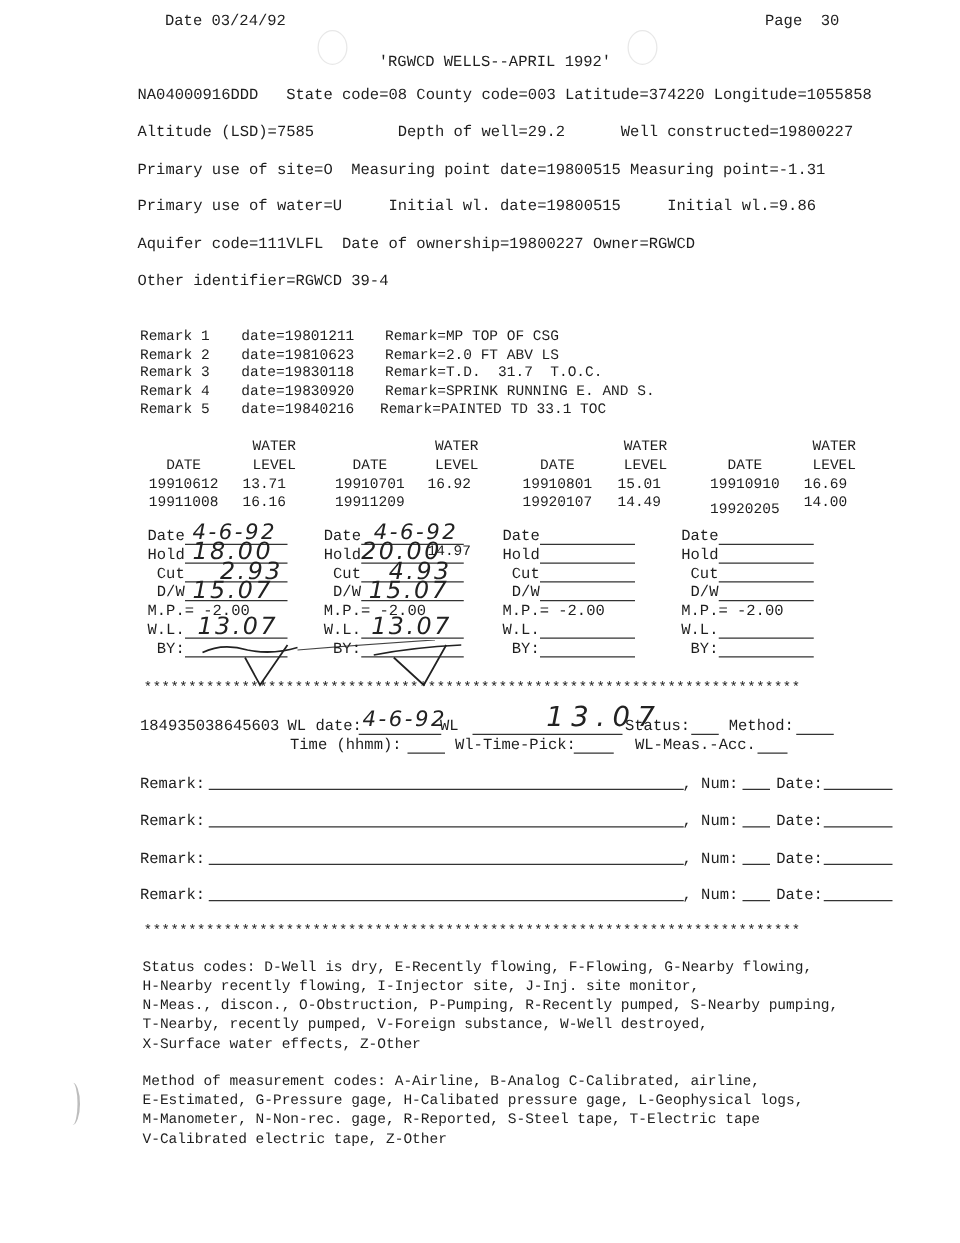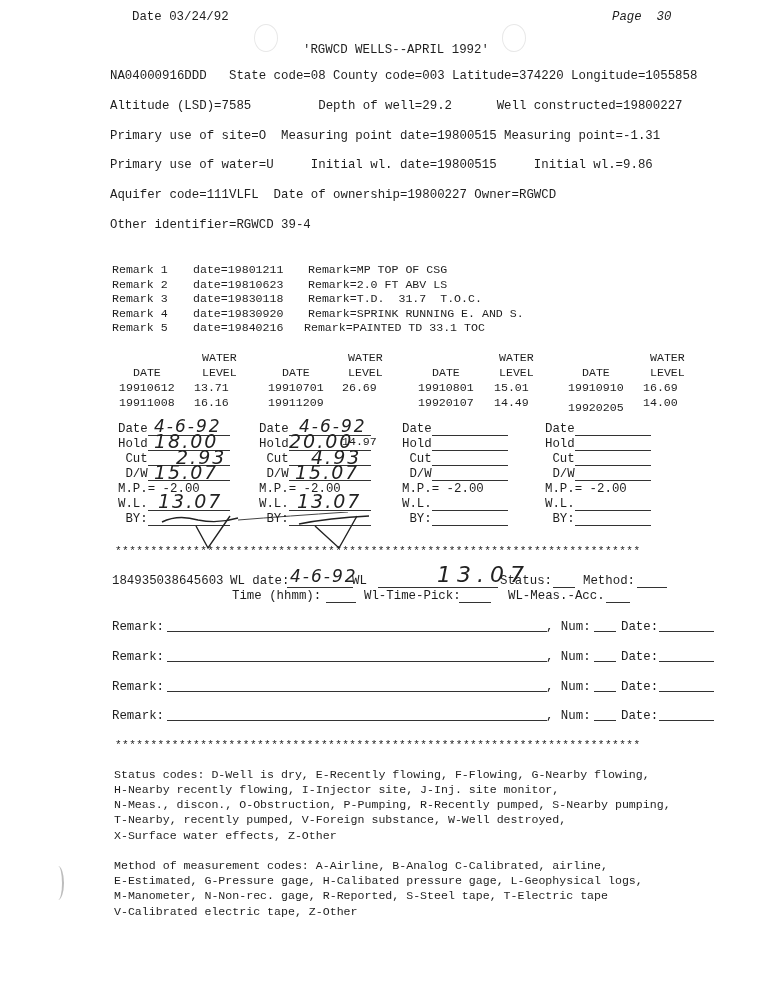--- a/index.html
+++ b/index.html
@@ -21,21 +21,21 @@
   .check { position:absolute; }
 </style>
 </head>
 <body>
 
 <div class="hole" style="left:254px;top:24px;"></div>
 <div class="hole" style="left:502px;top:24px;"></div>
 <div class="edge"></div>
 
 <div class="ln" style="left:132px;top:10px;">Date 03/24/92</div>
-<div class="ln" style="left:612px;top:10px;font-style:italic;">Page  30</div>
+<div class="ln" style="left:612px;top:10px;">Page  30</div>
 <div class="ln" style="left:303px;top:43px;">'RGWCD WELLS--APRIL 1992'</div>
 
 <div class="ln" style="left:110px;top:69px;">NA04000916DDD   State code=08 County code=003 Latitude=374220 Longitude=1055858</div>
 <div class="ln" style="left:110px;top:99px;">Altitude (LSD)=7585         Depth of well=29.2      Well constructed=19800227</div>
 <div class="ln" style="left:110px;top:129px;">Primary use of site=O  Measuring point date=19800515 Measuring point=-1.31</div>
 <div class="ln" style="left:110px;top:158px;">Primary use of water=U     Initial wl. date=19800515     Initial wl.=9.86</div>
 <div class="ln" style="left:110px;top:188px;">Aquifer code=111VLFL  Date of ownership=19800227 Owner=RGWCD</div>
 <div class="ln" style="left:110px;top:218px;">Other identifier=RGWCD 39-4</div>
 
 <div>
@@ -58,21 +58,21 @@
   <div class="ln sm" style="left:282px;top:365px;">DATE</div>
   <div class="ln sm" style="left:348px;top:365px;">LEVEL</div>
   <div class="ln sm" style="left:432px;top:365px;">DATE</div>
   <div class="ln sm" style="left:499px;top:365px;">LEVEL</div>
   <div class="ln sm" style="left:582px;top:365px;">DATE</div>
   <div class="ln sm" style="left:650px;top:365px;">LEVEL</div>
 
   <div class="ln sm" style="left:119px;top:380px;">19910612</div>
   <div class="ln sm" style="left:194px;top:380px;">13.71</div>
   <div class="ln sm" style="left:268px;top:380px;">19910701</div>
-  <div class="ln sm" style="left:342px;top:380px;">26.69</div>
+  <div class="ln sm" style="left:342px;top:380px;">16.92</div>
   <div class="ln sm" style="left:418px;top:380px;">19910801</div>
   <div class="ln sm" style="left:494px;top:380px;">15.01</div>
   <div class="ln sm" style="left:568px;top:380px;">19910910</div>
   <div class="ln sm" style="left:643px;top:380px;">16.69</div>
 
   <div class="ln sm" style="left:119px;top:395px;">19911008</div>
   <div class="ln sm" style="left:194px;top:395px;">16.16</div>
   <div class="ln sm" style="left:268px;top:395px;">19911209</div>
   <div class="ln sm" style="left:342px;top:395px;margin-top:39px;">14.97</div>
   <div class="ln sm" style="left:418px;top:395px;">19920107</div>

